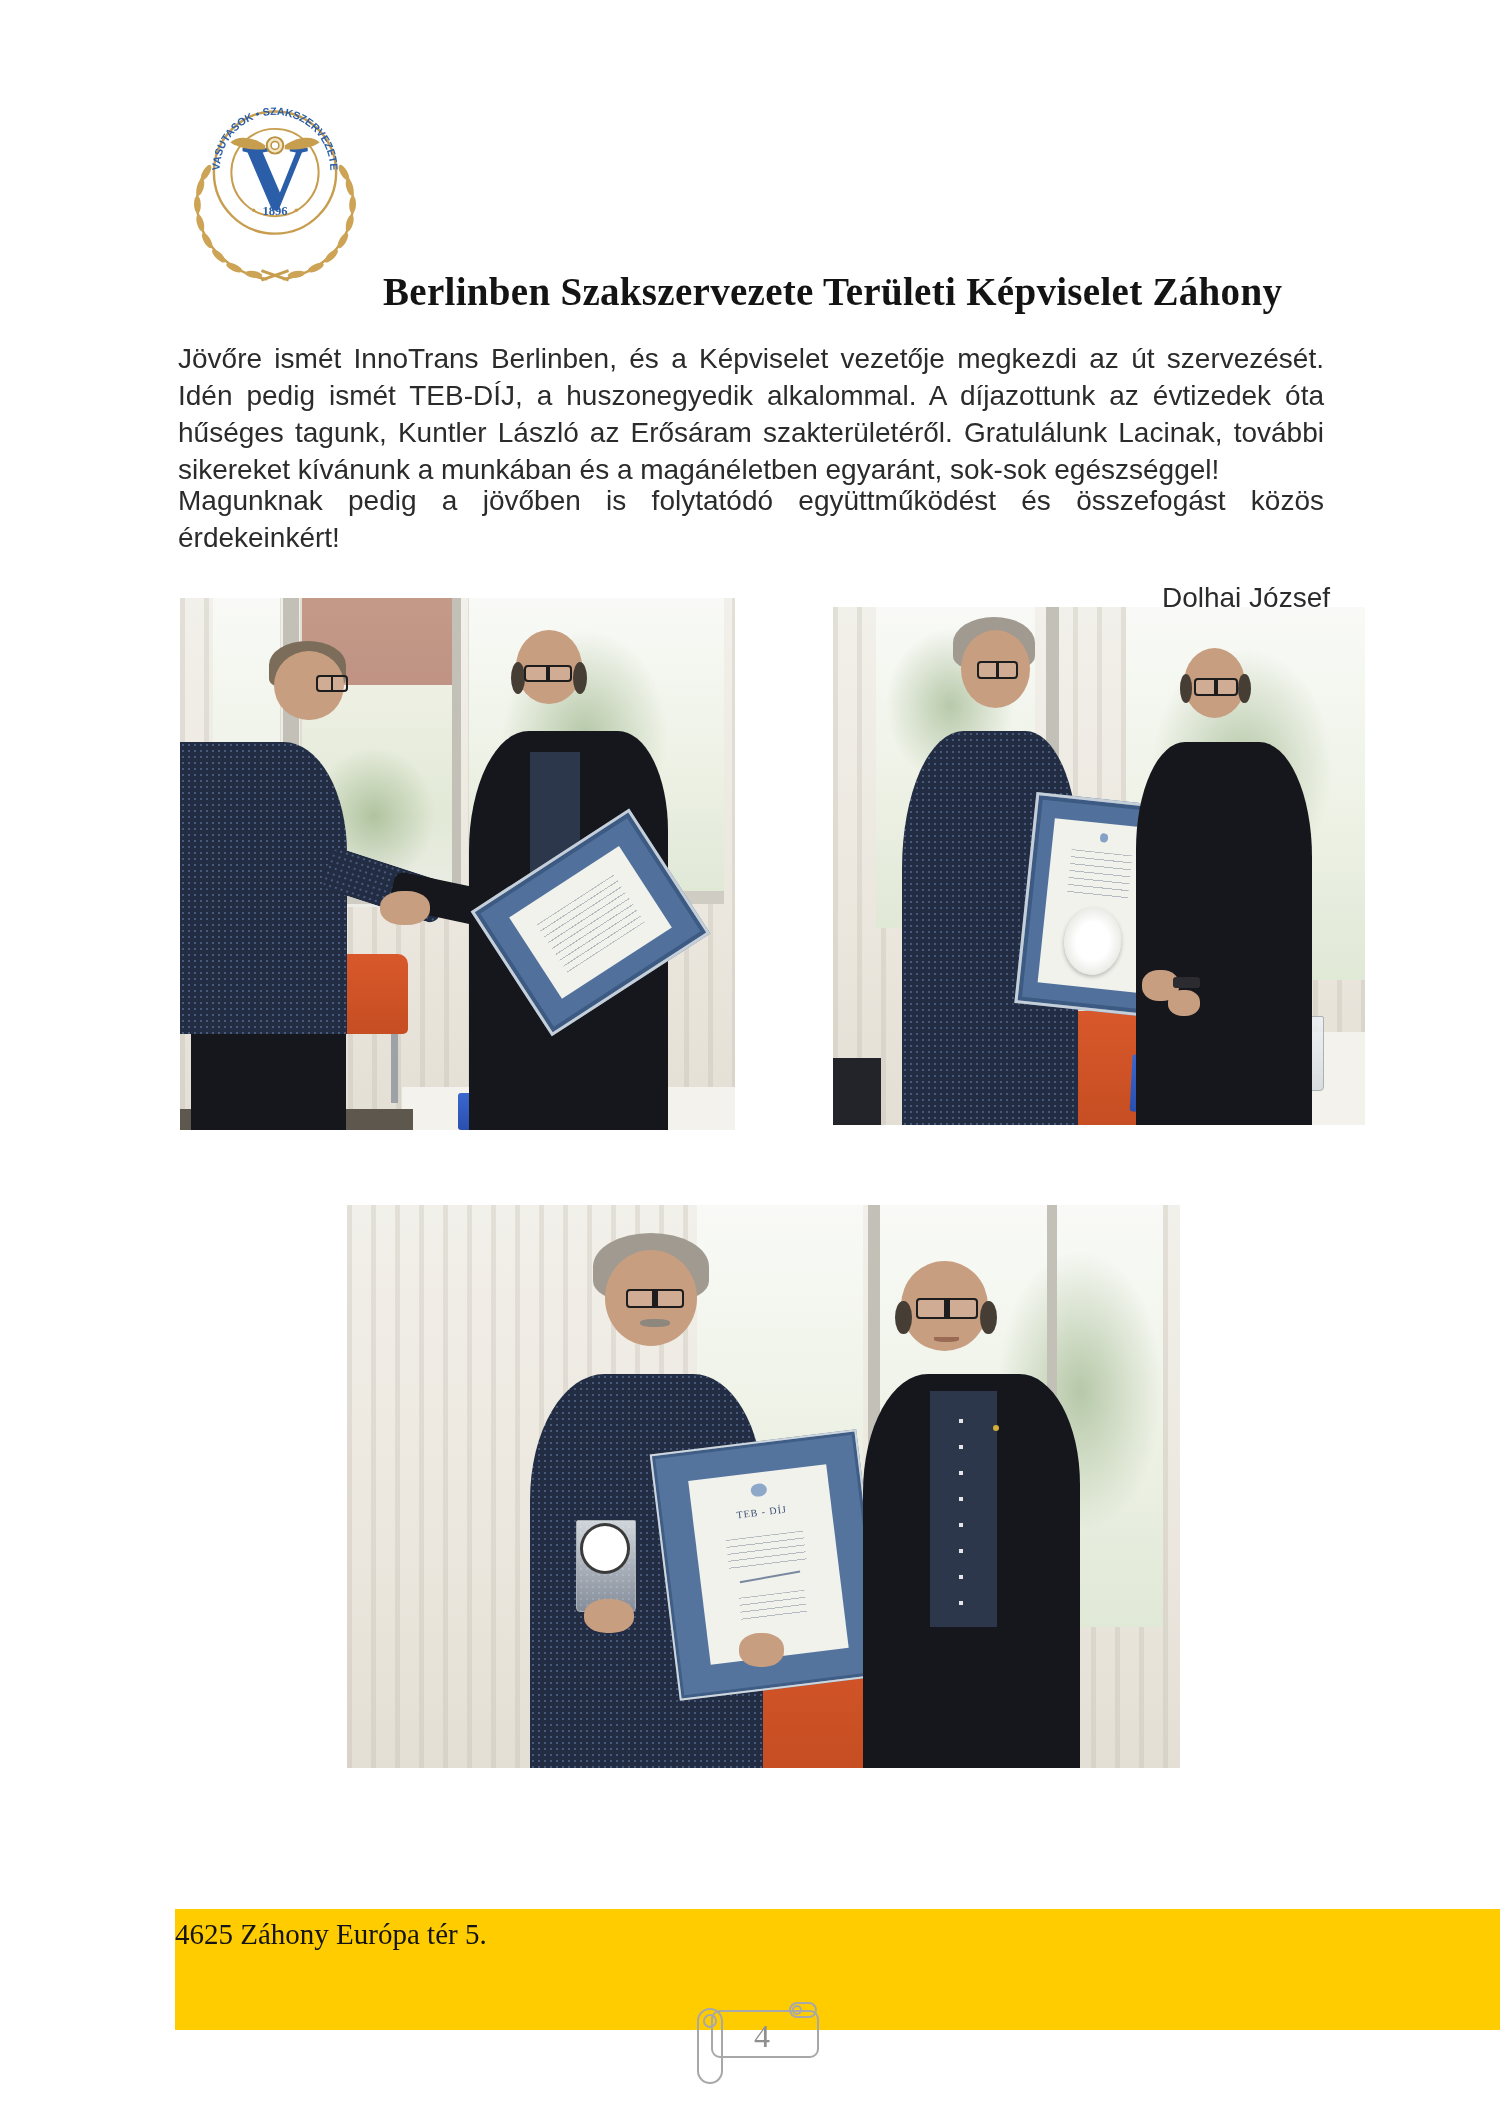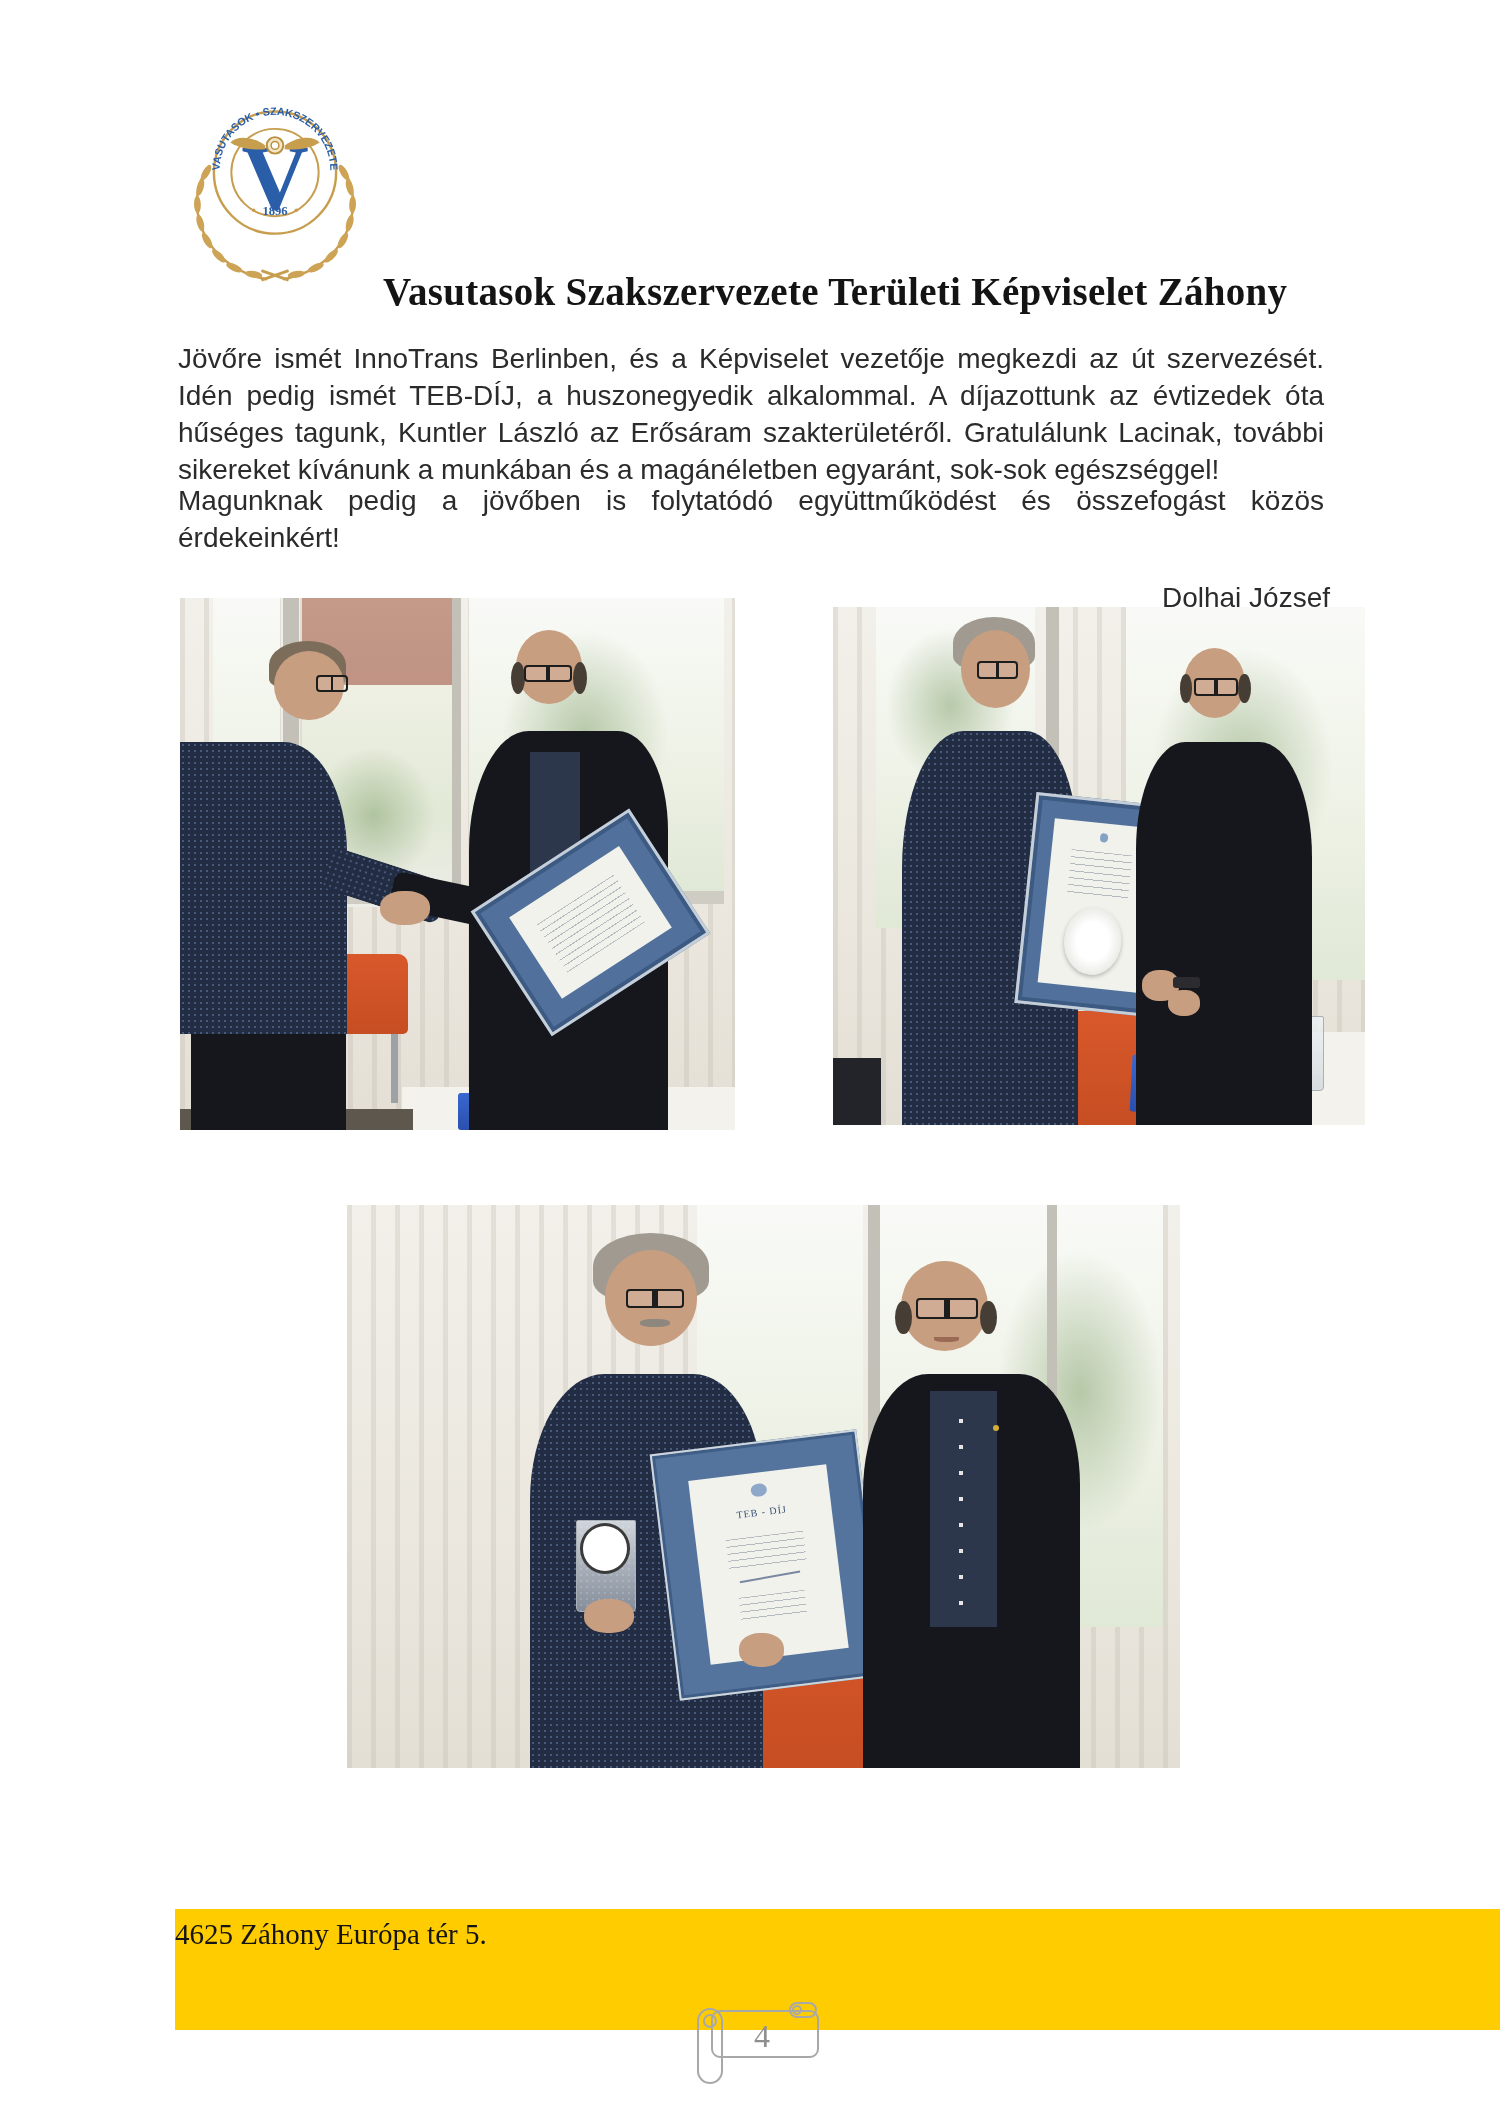--- a/index.html
+++ b/index.html
@@ -131,21 +131,21 @@
       <circle cx="100" cy="60" r="8.5" fill="#f3e6c4" stroke="#b8903f" stroke-width="2"></circle>
       <circle cx="100" cy="60" r="4" fill="#ffffff" stroke="#b8903f" stroke-width="1.5"></circle>
     </g>
 
     <circle cx="78" cy="127" r="1.8" fill="#c79d4e"></circle>
     <circle cx="122" cy="127" r="1.8" fill="#c79d4e"></circle>
     <text x="100" y="132" text-anchor="middle" font-family="Liberation Serif, serif" font-size="13" font-weight="bold" fill="#2b5ea8">1896</text>
   </svg>
 </div>
 
-<h1 class="abs page-title">Vasutasok Szakszervezete Területi Képviselet Záhony</h1>
+<h1 class="abs page-title">Berlinben Szakszervezete Területi Képviselet Záhony</h1>
 
 <p class="abs par par1">Jövőre ismét InnoTrans Berlinben, és a Képviselet vezetője megkezdi az út szervezését. Idén pedig ismét TEB-DÍJ, a huszonegyedik alkalommal. A díjazottunk az évtizedek óta hűséges tagunk, Kuntler László az Erősáram szakterületéről. Gratulálunk Lacinak, további sikereket kívánunk a munkában és a magánéletben egyaránt, sok-sok egészséggel!</p>
 <p class="abs par par2">Magunknak pedig a jövőben is folytatódó együttműködést és összefogást közös érdekeinkért!</p>
 <div class="abs signature">Dolhai József</div>
 
 <div class="abs photo m-curtain" style="left:180px;top:598px;width:555px;height:532px;">
   <div class="abs m-window" style="left:6%;top:0;width:12%;height:62%;"></div>
   <div class="abs m-bar" style="left:18.5%;top:0;width:3%;height:72%;"></div>
   <div class="abs m-brickwin" style="left:22%;top:0;width:27%;height:58%;"></div>
   <div class="abs m-foliage" style="left:24%;top:28%;width:22%;height:26%;"></div>

